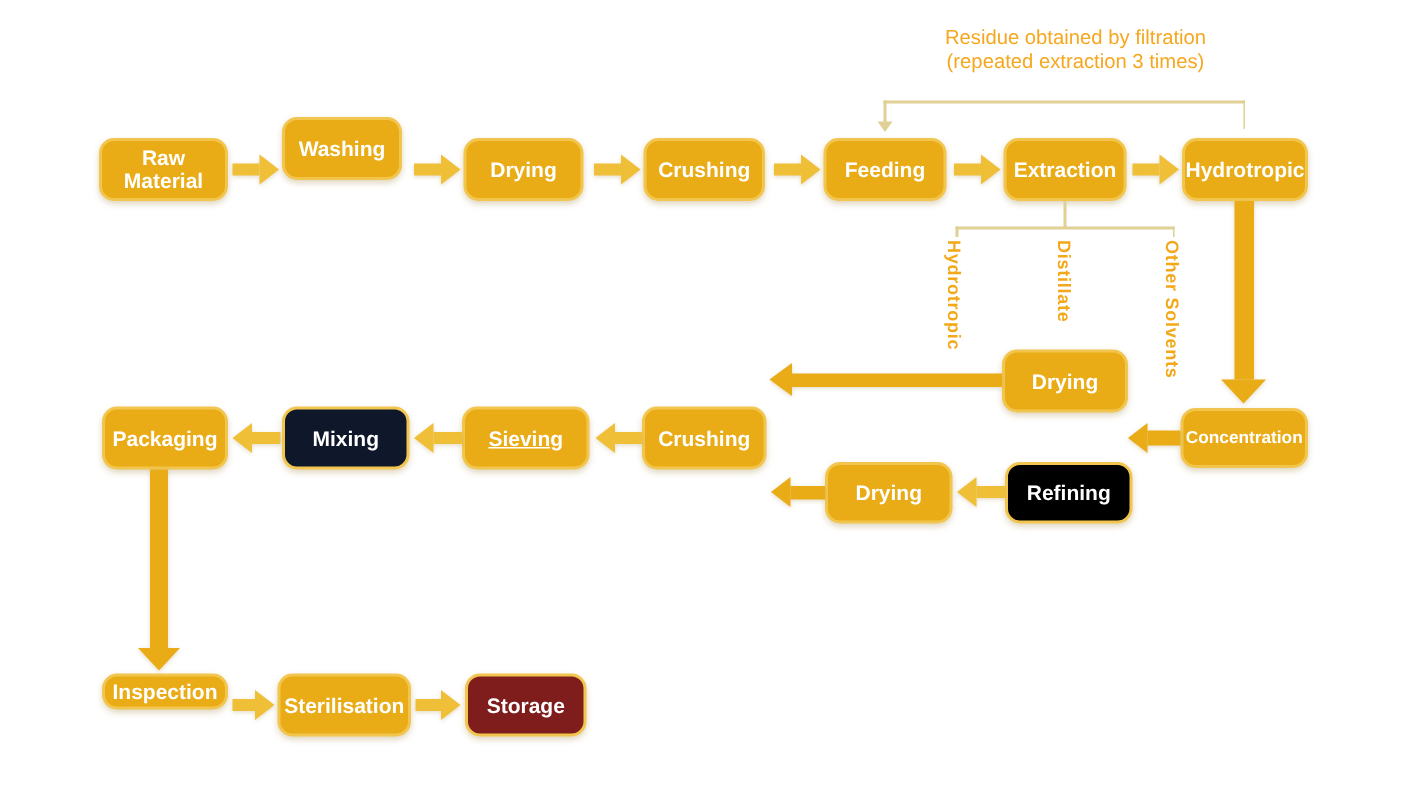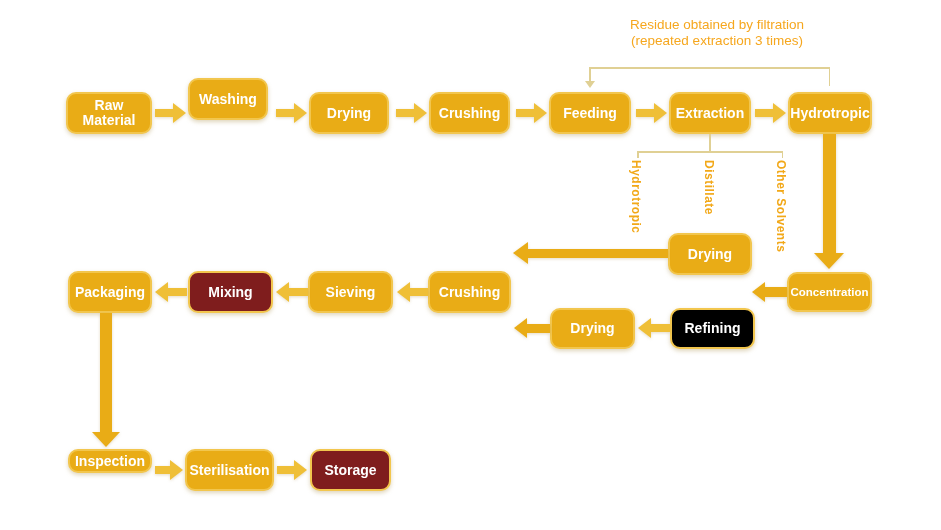--- a/index.html
+++ b/index.html
@@ -52,22 +52,22 @@
     <div class="box" style="left: 309px; top: 92px; width: 80px; height: 42px; font-size: 14px; background: rgb(233, 172, 22); border: 2px solid rgb(242, 198, 78); color: rgb(255, 255, 255);">Drying</div>
     <div class="box" style="left: 429px; top: 92px; width: 81px; height: 42px; font-size: 14px; background: rgb(233, 172, 22); border: 2px solid rgb(242, 198, 78); color: rgb(255, 255, 255);">Crushing</div>
     <div class="box" style="left: 549px; top: 92px; width: 82px; height: 42px; font-size: 14px; background: rgb(233, 172, 22); border: 2px solid rgb(242, 198, 78); color: rgb(255, 255, 255);">Feeding</div>
     <div class="box" style="left: 669px; top: 92px; width: 82px; height: 42px; font-size: 14px; background: rgb(233, 172, 22); border: 2px solid rgb(242, 198, 78); color: rgb(255, 255, 255);">Extraction</div>
     <div class="box" style="left: 788px; top: 92px; width: 84px; height: 42px; font-size: 14px; background: rgb(233, 172, 22); border: 2px solid rgb(242, 198, 78); color: rgb(255, 255, 255);">Hydrotropic</div>
     <div class="box" style="left: 668px; top: 233px; width: 84px; height: 42px; font-size: 14px; background: rgb(233, 172, 22); border: 2px solid rgb(242, 198, 78); color: rgb(255, 255, 255);">Drying</div>
     <div class="box" style="left: 787px; top: 272px; width: 85px; height: 40px; font-size: 11.5px; background: rgb(233, 172, 22); border: 2px solid rgb(242, 198, 78); color: rgb(255, 255, 255);">Concentration</div>
     <div class="box" style="left: 670px; top: 308px; width: 85px; height: 41px; font-size: 14px; background: #000000; border: 2px solid rgb(242, 198, 78); color: rgb(255, 255, 255);">Refining</div>
     <div class="box" style="left: 550px; top: 308px; width: 85px; height: 41px; font-size: 14px; background: rgb(233, 172, 22); border: 2px solid rgb(242, 198, 78); color: rgb(255, 255, 255);">Drying</div>
     <div class="box" style="left: 68px; top: 271px; width: 84px; height: 42px; font-size: 14px; background: rgb(233, 172, 22); border: 2px solid rgb(242, 198, 78); color: rgb(255, 255, 255);">Packaging</div>
-    <div class="box" style="left: 188px; top: 271px; width: 85px; height: 42px; font-size: 14px; background: #7f1d1d; border: 2px solid rgb(242, 198, 78); color: rgb(255, 255, 255);">Mixing</div>
-    <div class="box" style="left: 308px; top: 271px; width: 85px; height: 42px; font-size: 14px; background: rgb(233, 172, 22); border: 2px solid rgb(242, 198, 78); color: rgb(255, 255, 255);">Sieving</div>
+    <div class="box" style="left: 188px; top: 271px; width: 85px; height: 42px; font-size: 14px; background: #0f172a; border: 2px solid rgb(242, 198, 78); color: rgb(255, 255, 255);">Mixing</div>
+    <div class="box" style="left: 308px; top: 271px; width: 85px; height: 42px; font-size: 14px; background: rgb(233, 172, 22); border: 2px solid rgb(242, 198, 78); color: rgb(255, 255, 255); text-decoration: underline;">Sieving</div>
     <div class="box" style="left: 428px; top: 271px; width: 83px; height: 42px; font-size: 14px; background: rgb(233, 172, 22); border: 2px solid rgb(242, 198, 78); color: rgb(255, 255, 255);">Crushing</div>
     <div class="box" style="left: 68px; top: 449px; width: 84px; height: 24px; font-size: 14px; background: rgb(233, 172, 22); border: 2px solid rgb(242, 198, 78); color: rgb(255, 255, 255);">Inspection</div>
     <div class="box" style="left: 185px; top: 449px; width: 89px; height: 42px; font-size: 14px; background: rgb(233, 172, 22); border: 2px solid rgb(242, 198, 78); color: rgb(255, 255, 255);">Sterilisation</div>
     <div class="box" style="left: 310px; top: 449px; width: 81px; height: 42px; font-size: 14px; background: #7f1d1d; border: 2px solid rgb(242, 198, 78); color: rgb(255, 255, 255);">Storage</div>
     <div class="vlabel" style="left: 629px; top: 160px; font-size: 12px; color: rgb(242, 168, 24);">Hydrotropic</div>
     <div class="vlabel" style="left: 702px; top: 160px; font-size: 12px; color: rgb(242, 168, 24);">Distillate</div>
     <div class="vlabel" style="left: 774px; top: 160px; font-size: 12px; color: rgb(242, 168, 24);">Other Solvents</div>
     <div class="tline" style="left: 589px; top: 67px; width: 241px; height: 1.5px; background: rgb(224, 208, 148);"></div>
     <div class="tline" style="left: 828.5px; top: 67px; width: 1.5px; height: 19px; background: rgb(224, 208, 148);"></div>
     <div class="tline" style="left: 589px; top: 67px; width: 1.5px; height: 14px; background: rgb(224, 208, 148);"></div>

